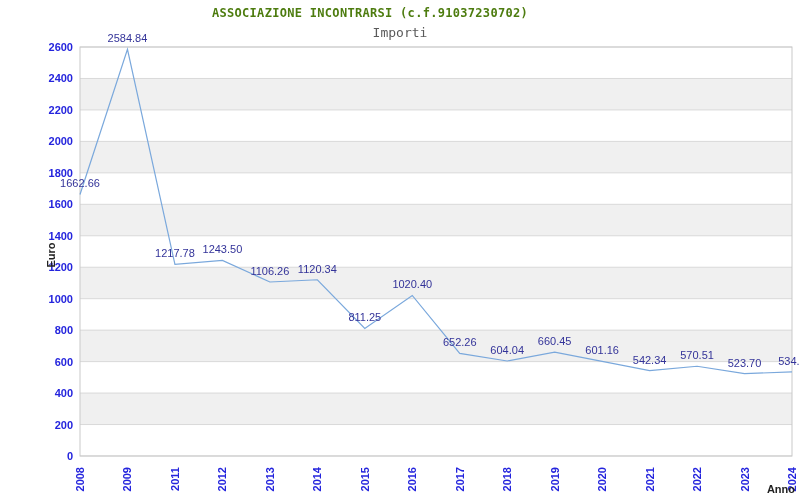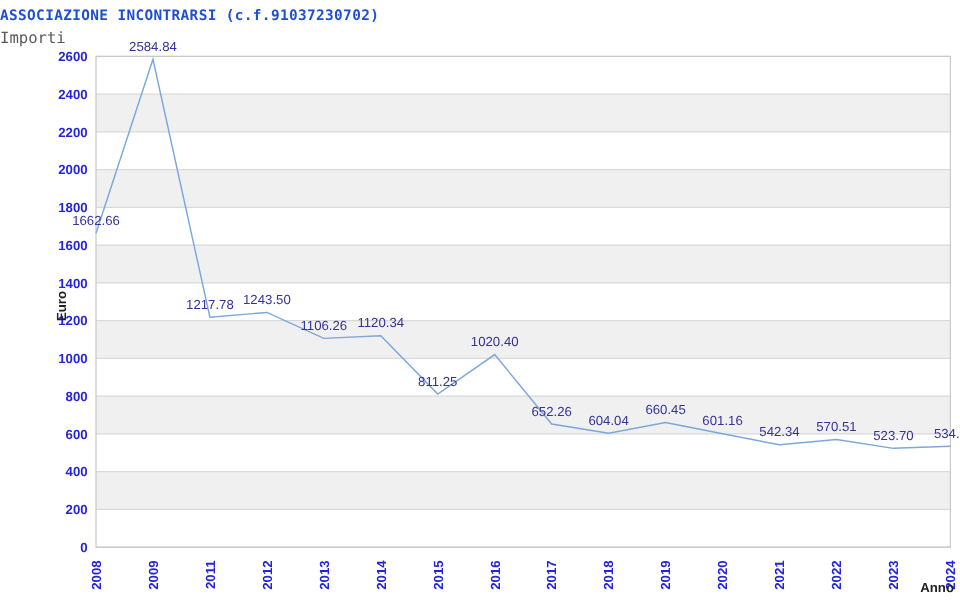--- a/index.html
+++ b/index.html
@@ -1,20 +1,20 @@
 <!DOCTYPE html>
 <html><head>
 <meta charset="utf-8">
 <style>
   html,body{margin:0;padding:0;background:#ffffff;}
   body{width:800px;height:500px;overflow:hidden;position:relative;
        font-family:"Liberation Sans",sans-serif;}
-  .chart-title{position:absolute;top:6px;left:0;width:740px;text-align:left;
-       font:700 12px "DejaVu Sans Mono",monospace;color:#1d4ed8;letter-spacing:.3px;}
-  .chart-subtitle{position:absolute;top:25px;left:0;width:800px;text-align:left;
+  .chart-title{position:absolute;top:6px;left:0;width:740px;text-align:center;
+       font:700 12px "DejaVu Sans Mono",monospace;color:#4d7c0f;letter-spacing:.3px;}
+  .chart-subtitle{position:absolute;top:25px;left:0;width:800px;text-align:center;
        font:400 13px "DejaVu Sans Mono",monospace;color:#5a5a5a;}
   svg{position:absolute;top:0;left:0;}
   .tick{font:700 11px "Liberation Sans",sans-serif;}
   .plabel{font:400 11px "Liberation Sans",sans-serif;}
   .axis-title{font:700 11px "Liberation Sans",sans-serif;}
 </style>
 </head>
 <body>
 
 <div class="chart-title">ASSOCIAZIONE INCONTRARSI (c.f.91037230702)</div>

